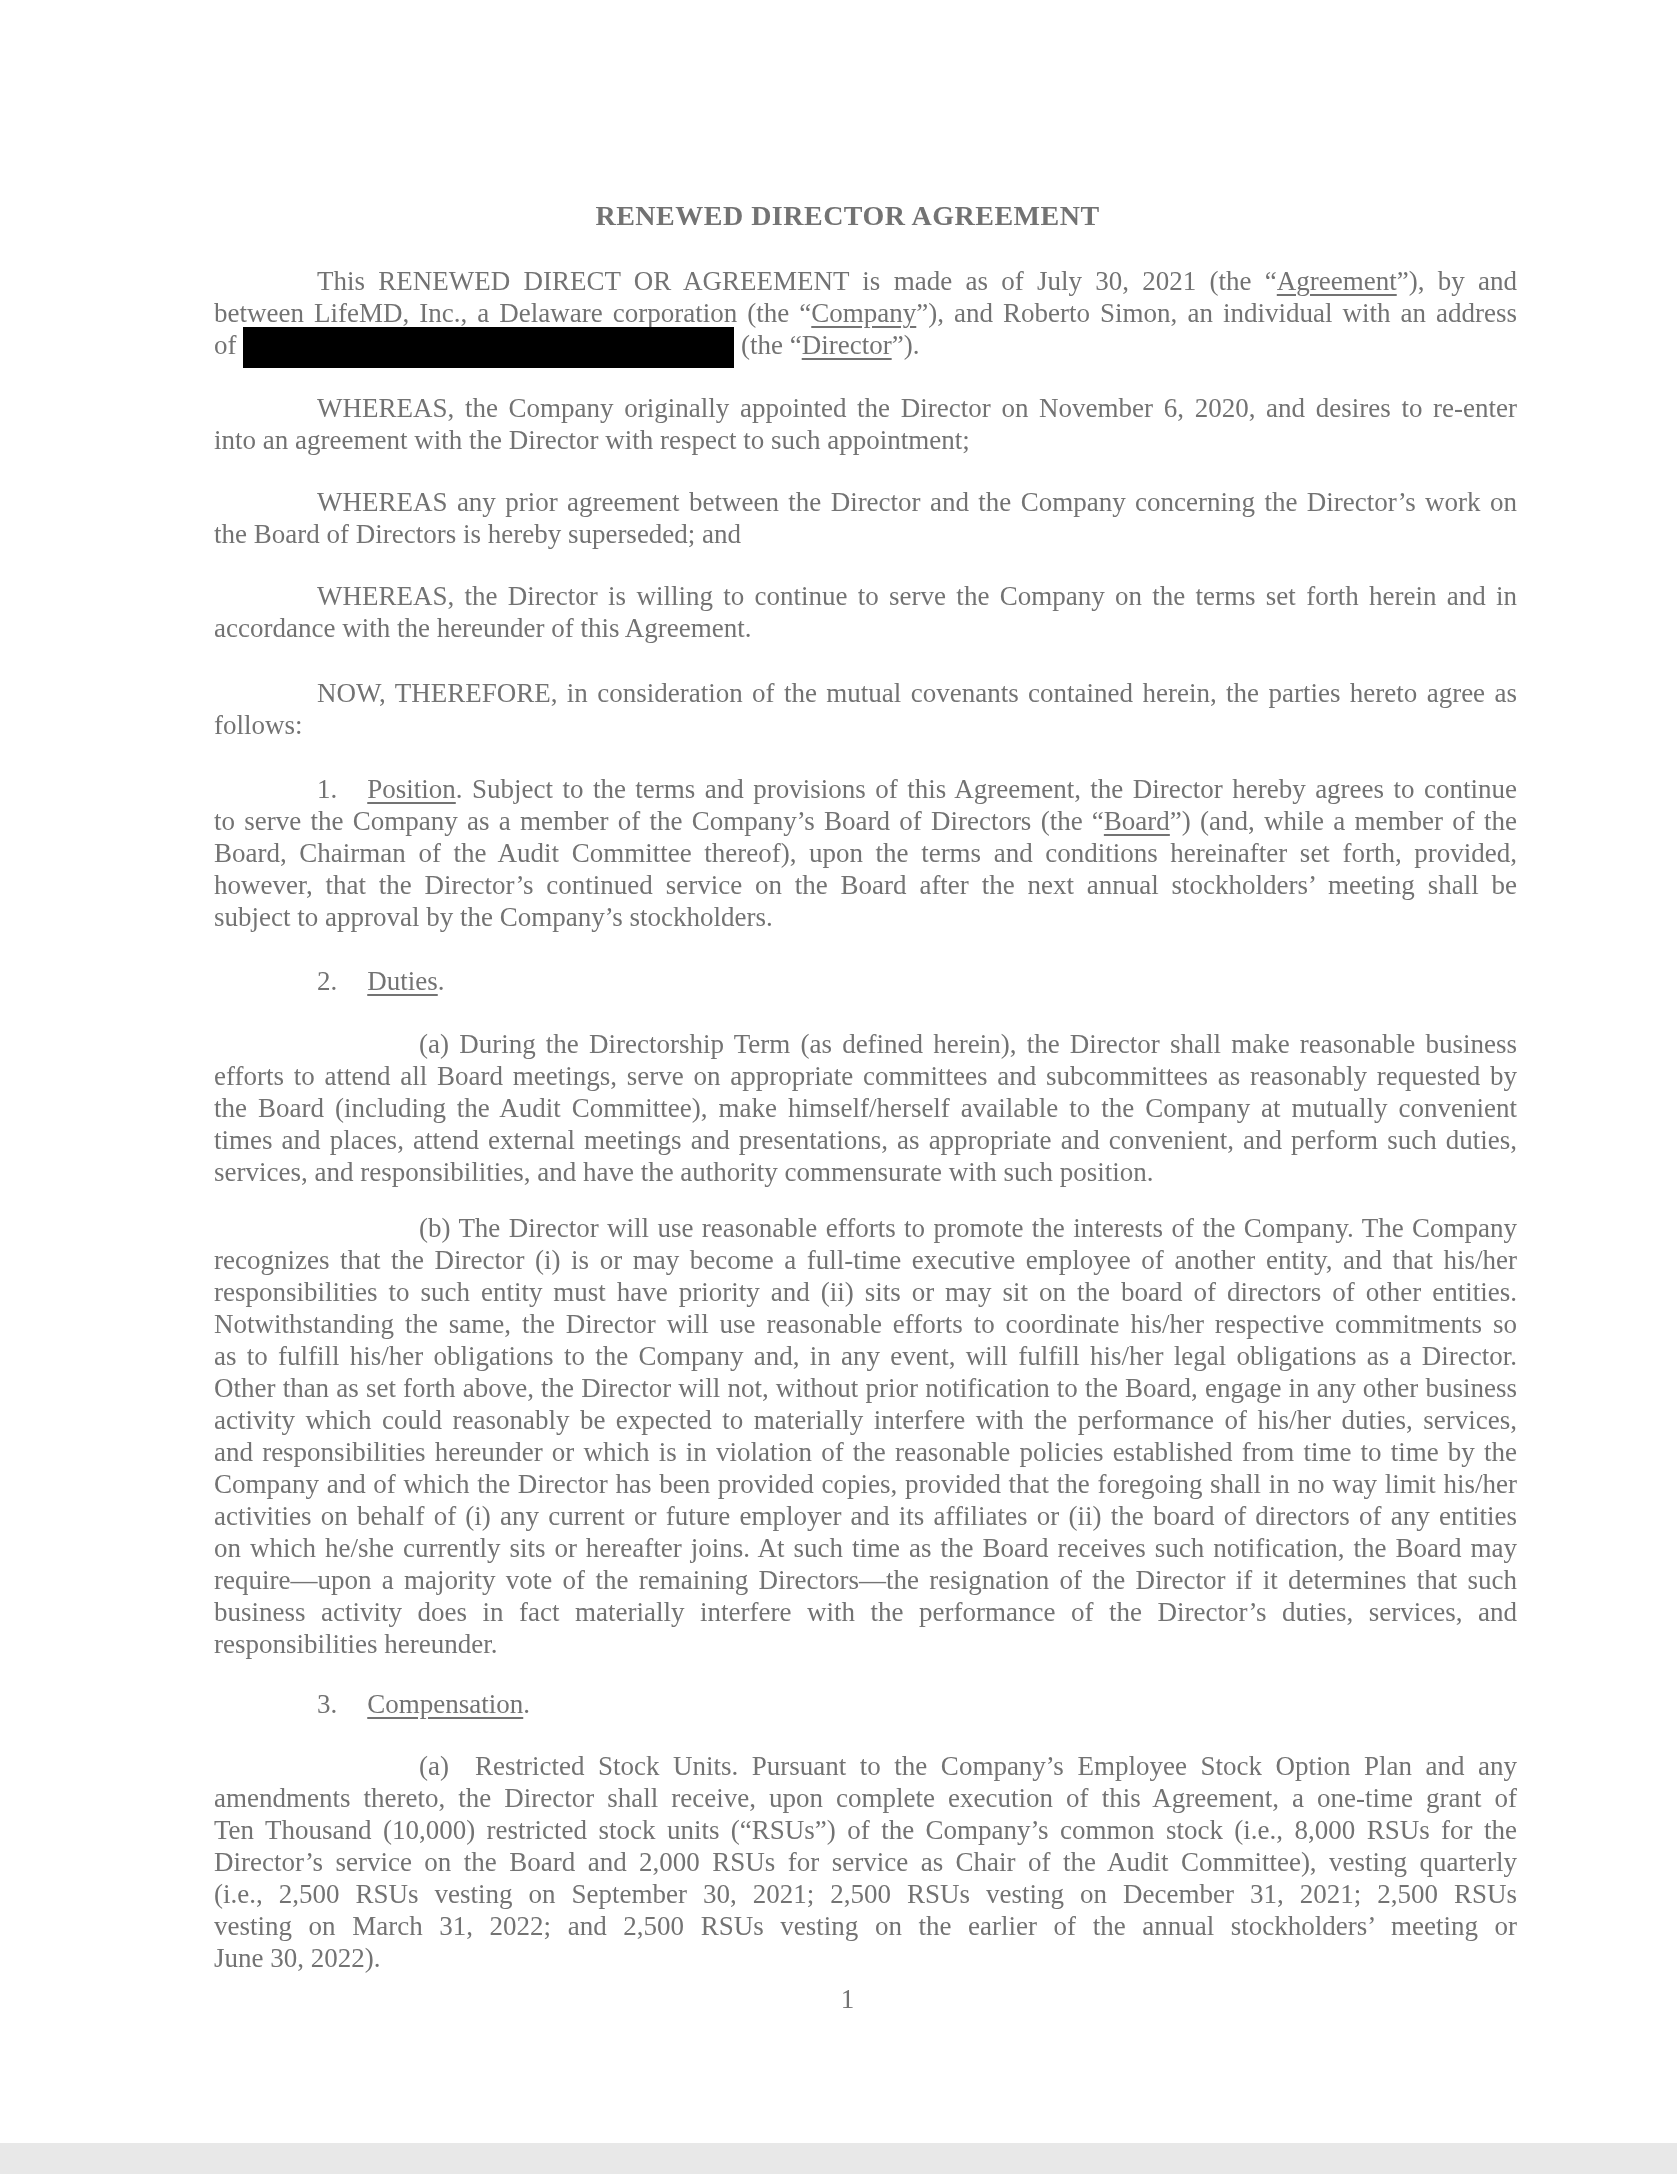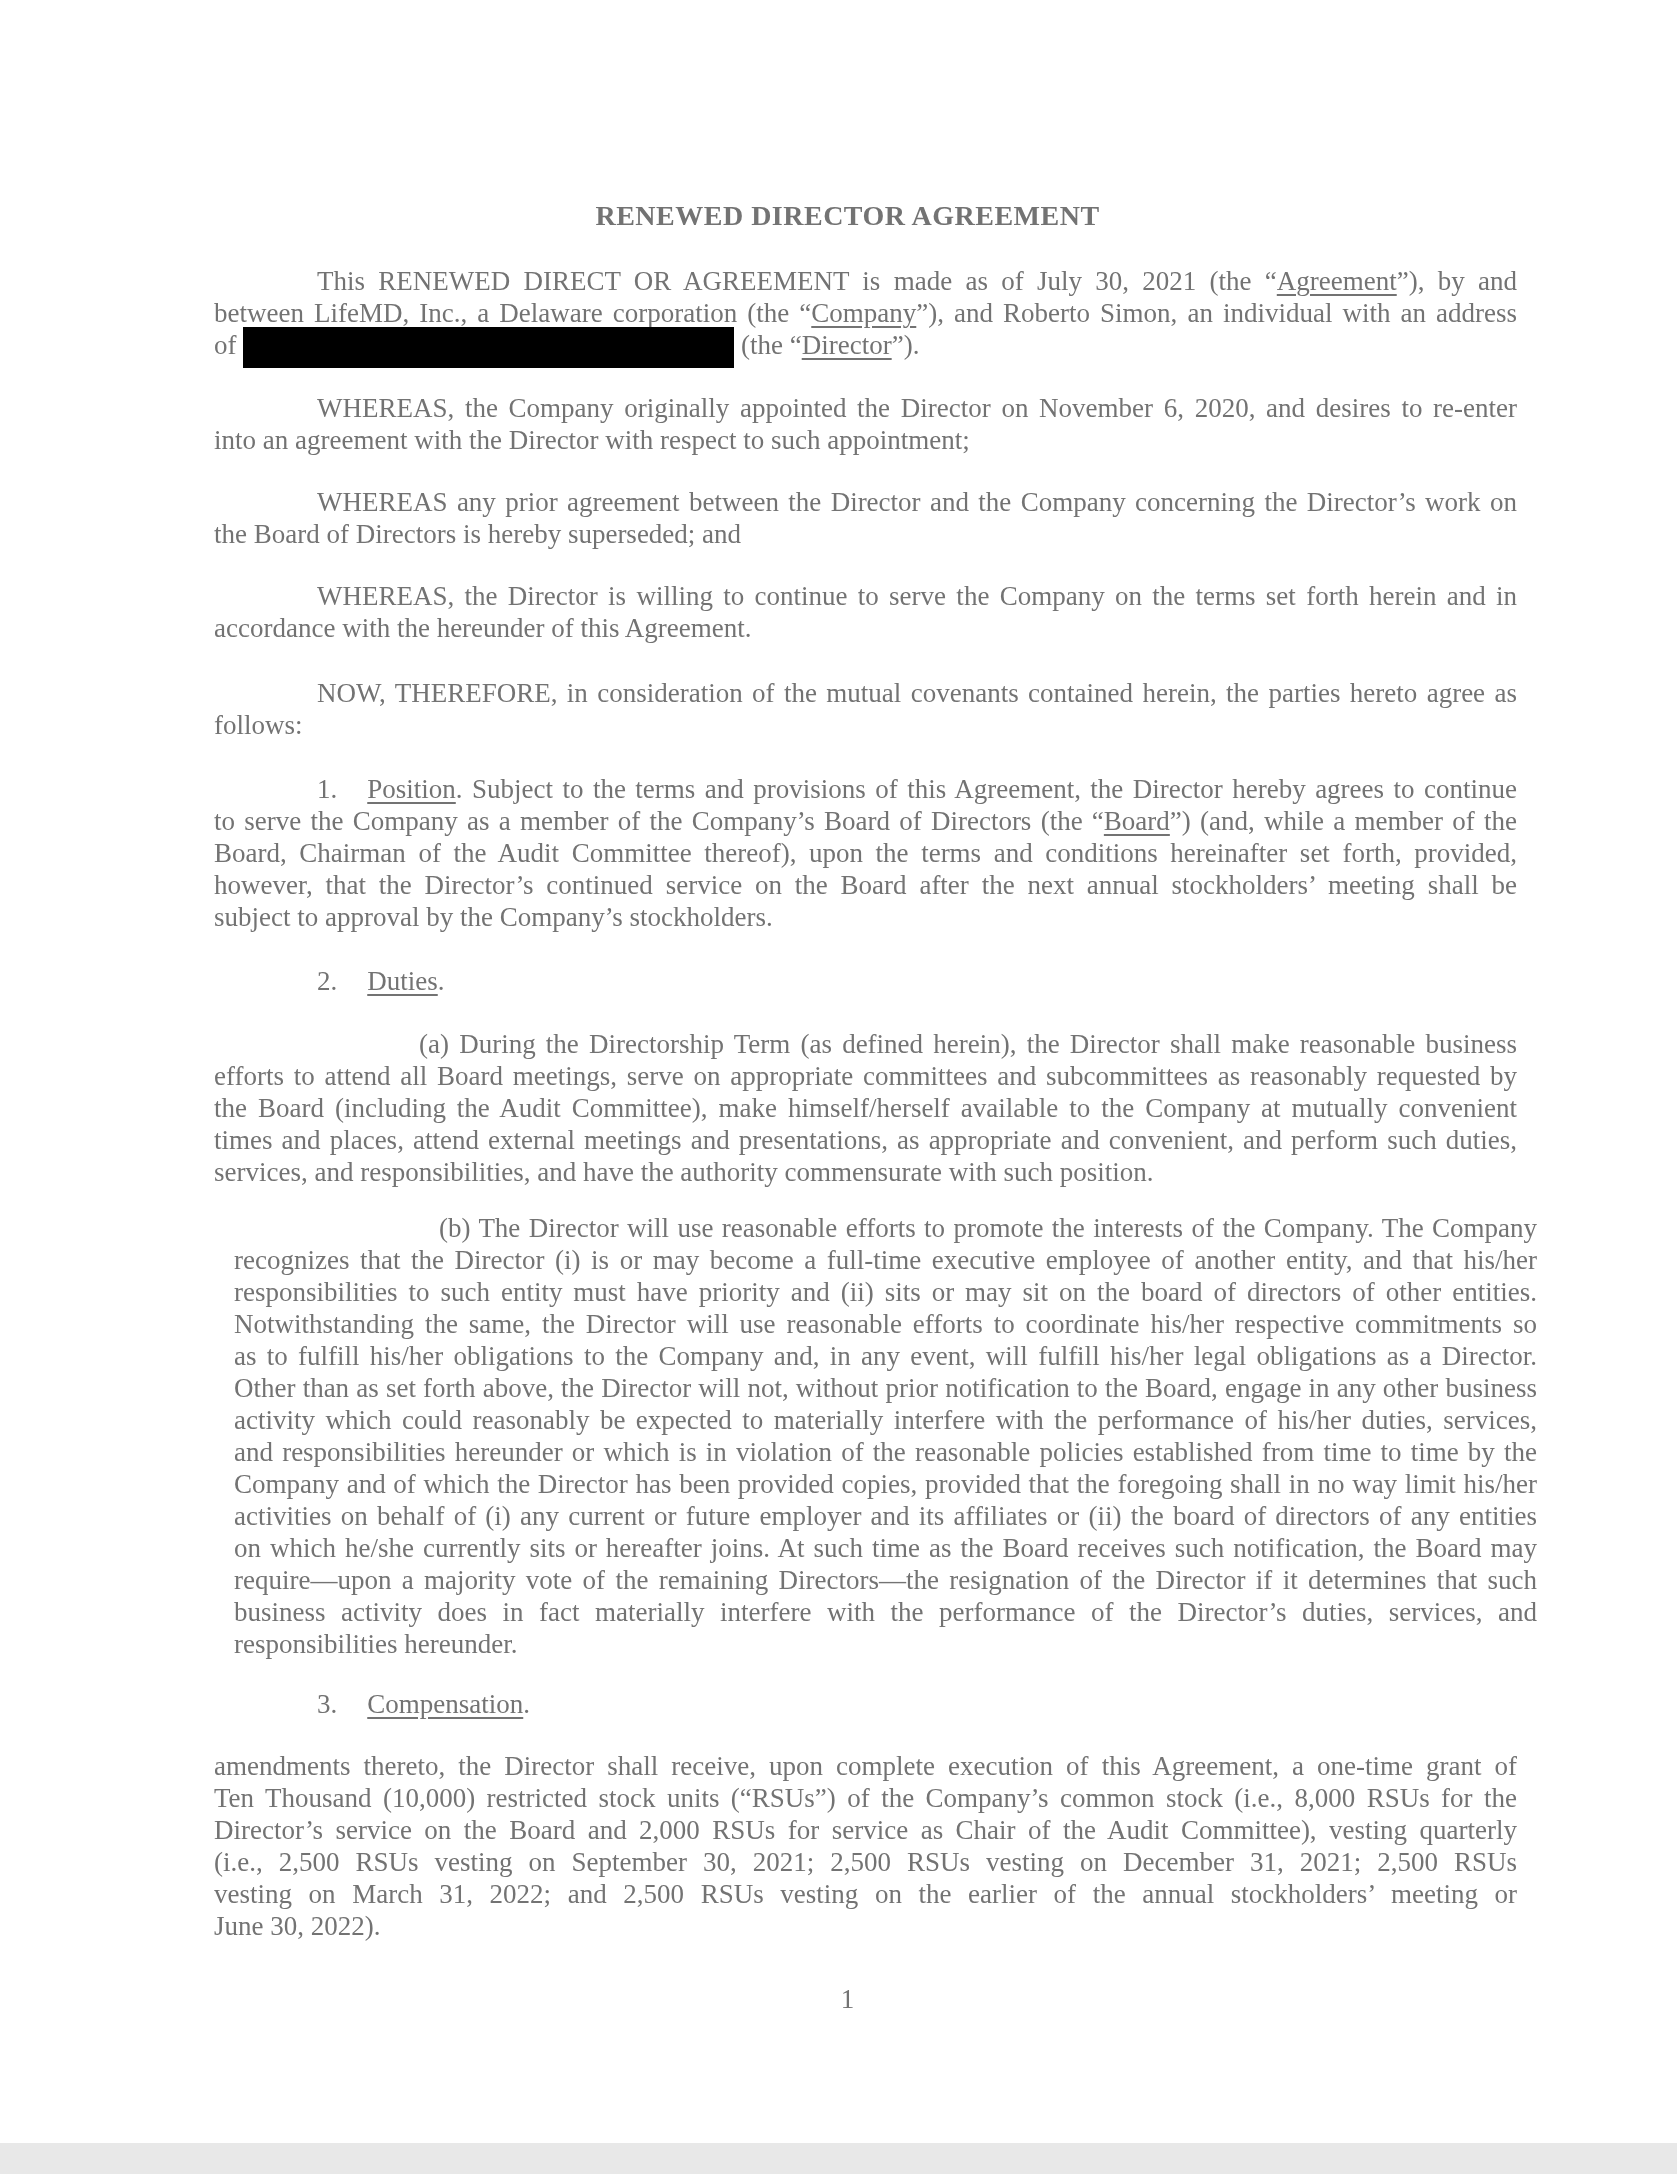--- a/index.html
+++ b/index.html
@@ -93,40 +93,41 @@
       <div class="block" style="top: 965px;">
         <div class="line"><span class="sp" style="width: 103px;"></span><span class="s-n">2.</span><span class="sp" style="width: 30px;"></span><span class="s-u">Duties</span><span class="s-n">.</span></div>
       </div>
       <div class="block" style="top: 1028px;">
         <div class="line j"><span class="sp" style="width: 205px;"></span><span class="s-n">(a) During the Directorship Term (as defined herein), the Director shall make reasonable business</span></div>
         <div class="line j"><span class="s-n">efforts to attend all Board meetings, serve on appropriate committees and subcommittees as reasonably requested by</span></div>
         <div class="line j"><span class="s-n">the Board (including the Audit Committee), make himself/herself available to the Company at mutually convenient</span></div>
         <div class="line j"><span class="s-n">times and places, attend external meetings and presentations, as appropriate and convenient, and perform such duties,</span></div>
         <div class="line"><span class="s-n">services, and responsibilities, and have the authority commensurate with such position.</span></div>
       </div>
-      <div class="block" style="top: 1212px; margin-left: 20px;">
+      <div class="block" style="top: 1212px;">
         <div class="line j"><span class="sp" style="width: 205px;"></span><span class="s-n">(b) The Director will use reasonable efforts to promote the interests of the Company. The Company</span></div>
         <div class="line j"><span class="s-n">recognizes that the Director (i) is or may become a full-time executive employee of another entity, and that his/her</span></div>
         <div class="line j"><span class="s-n">responsibilities to such entity must have priority and (ii) sits or may sit on the board of directors of other entities.</span></div>
         <div class="line j"><span class="s-n">Notwithstanding the same, the Director will use reasonable efforts to coordinate his/her respective commitments so</span></div>
         <div class="line j"><span class="s-n">as to fulfill his/her obligations to the Company and, in any event, will fulfill his/her legal obligations as a Director.</span></div>
         <div class="line j"><span class="s-n">Other than as set forth above, the Director will not, without prior notification to the Board, engage in any other business</span></div>
         <div class="line j"><span class="s-n">activity which could reasonably be expected to materially interfere with the performance of his/her duties, services,</span></div>
         <div class="line j"><span class="s-n">and responsibilities hereunder or which is in violation of the reasonable policies established from time to time by the</span></div>
         <div class="line j"><span class="s-n">Company and of which the Director has been provided copies, provided that the foregoing shall in no way limit his/her</span></div>
         <div class="line j"><span class="s-n">activities on behalf of (i) any current or future employer and its affiliates or (ii) the board of directors of any entities</span></div>
         <div class="line j"><span class="s-n">on which he/she currently sits or hereafter joins. At such time as the Board receives such notification, the Board may</span></div>
         <div class="line j"><span class="s-n">require—upon a majority vote of the remaining Directors—the resignation of the Director if it determines that such</span></div>
         <div class="line j"><span class="s-n">business activity does in fact materially interfere with the performance of the Director’s duties, services, and</span></div>
         <div class="line"><span class="s-n">responsibilities hereunder.</span></div>
       </div>
       <div class="block" style="top: 1688px;">
         <div class="line"><span class="sp" style="width: 103px;"></span><span class="s-n">3.</span><span class="sp" style="width: 30px;"></span><span class="s-u">Compensation</span><span class="s-n">.</span></div>
       </div>
       <div class="block" style="top: 1750px;">
+        <div class="line j"><span class="sp" style="width: 205px;"></span><span class="s-n">(a)</span><span class="sp" style="width: 26px;"></span><span class="s-n">Restricted Stock Units. Pursuant to the Company’s Employee Stock Option Plan and any</span></div>
         <div class="line j"><span class="s-n">amendments thereto, the Director shall receive, upon complete execution of this Agreement, a one-time grant of</span></div>
         <div class="line j"><span class="s-n">Ten Thousand (10,000) restricted stock units (“RSUs”) of the Company’s common stock (</span><span class="s-i">i.e.</span><span class="s-n">, 8,000 RSUs for the</span></div>
         <div class="line j"><span class="s-n">Director’s service on the Board and 2,000 RSUs for service as Chair of the Audit Committee), vesting quarterly</span></div>
         <div class="line j"><span class="s-n">(</span><span class="s-i">i.e.</span><span class="s-n">, 2,500 RSUs vesting on September 30, 2021; 2,500 RSUs vesting on December 31, 2021; 2,500 RSUs</span></div>
         <div class="line j"><span class="s-n">vesting on March 31, 2022; and 2,500 RSUs vesting on the earlier of the annual stockholders’ meeting or</span></div>
         <div class="line"><span class="s-n">June 30, 2022).</span></div>
       </div>
     </div>
   <div class="footer">1</div>
 </div>

